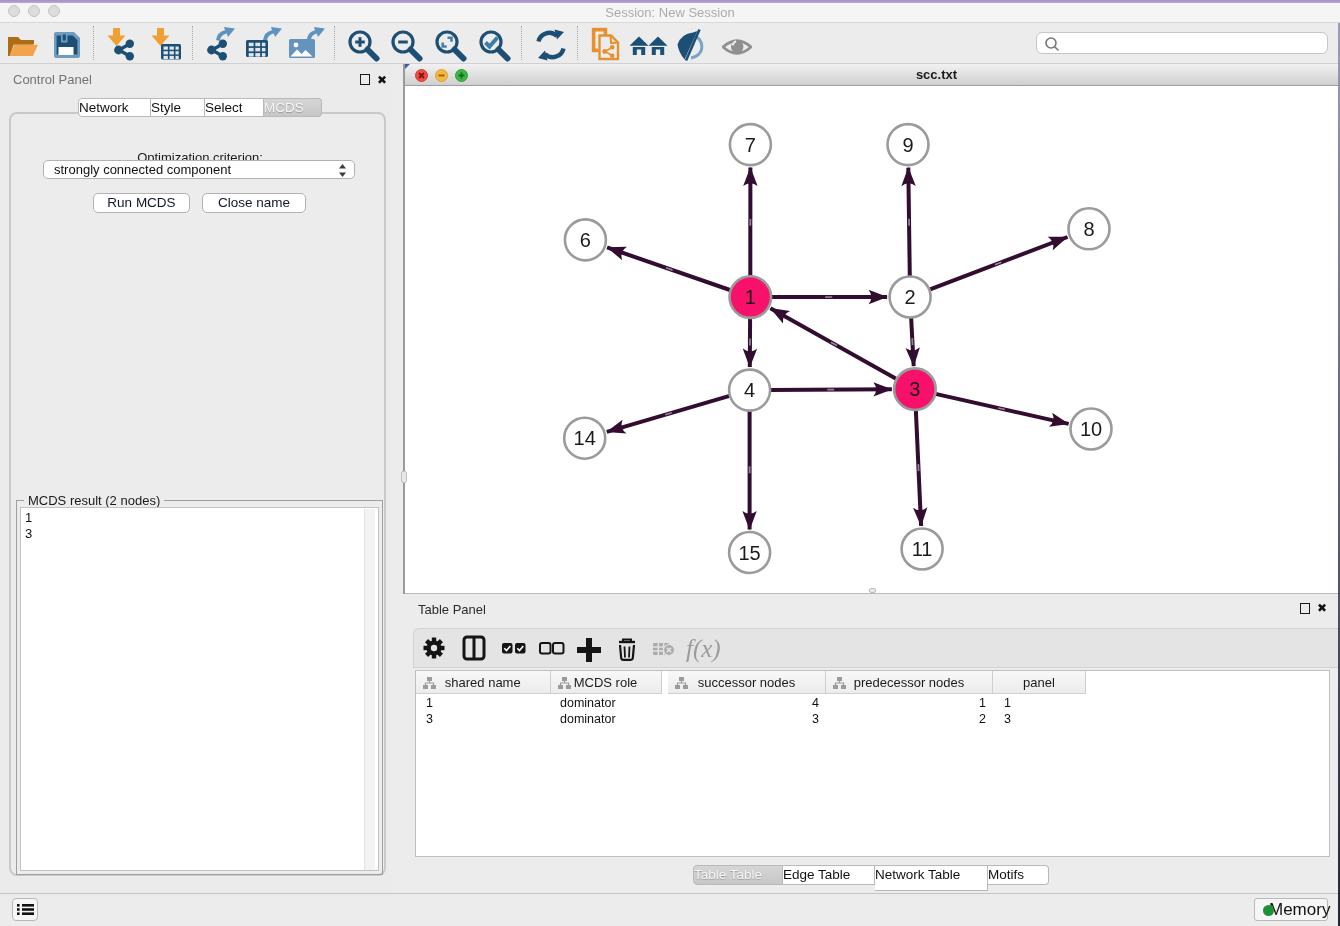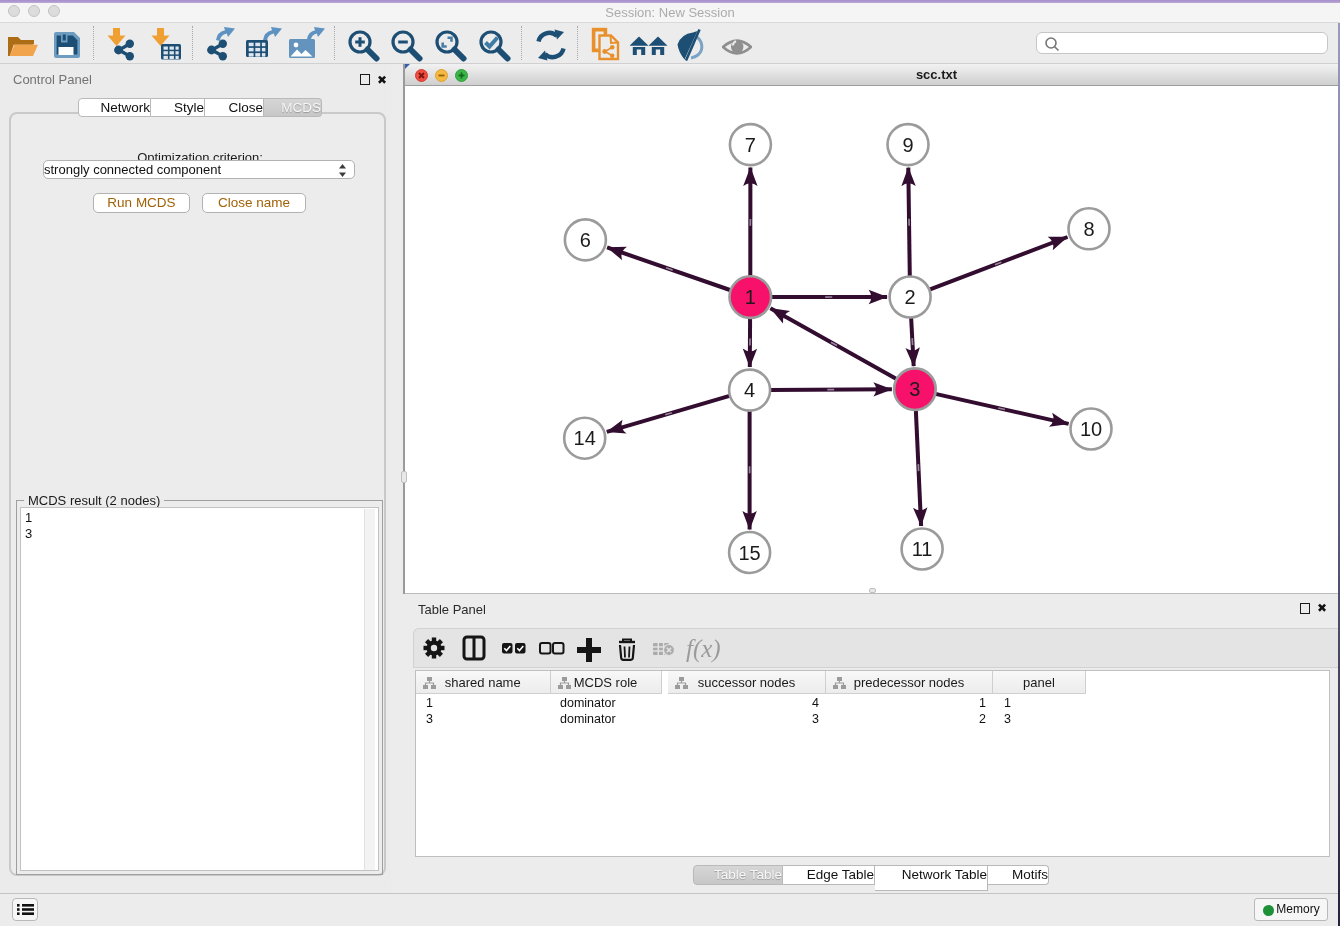--- a/index.html
+++ b/index.html
@@ -15,27 +15,27 @@
 .ticon{position:absolute;top:4px}
 #searchbox{position:absolute;left:1036px;top:9px;width:292px;height:22px;background:#fff;border:1px solid #c6c6c6;border-radius:6px}
 
 #cpanel{left:0;top:64px;width:391px;height:829px;background:#ebebeb}
 #cphead{position:absolute;left:13px;top:8px;font-size:13px;color:#737373}
 .winbtn{position:absolute;top:9px;font-size:12px;color:#111}
 .sqbtn{position:absolute;width:10px;height:11px;border:1.6px solid #1a1a1a;background:transparent}
 #cpbox{position:absolute;left:9px;top:48px;width:377px;height:764px;border:2px solid #c9c9c9;border-radius:8px;background:#ececec}
 #cpboxtop{position:absolute;left:9px;top:48px;width:377px;height:13px;background:#e3e3e3;border-radius:8px 8px 0 0;border-bottom:1px solid #f4f4f4}
 .tabbar{position:absolute;display:flex;font-size:13.5px}
-.tab{background:#fff;border:1px solid #b9b9b9;border-left:none;color:#111;text-align:right;line-height:17px;height:19px}
+.tab{background:#fff;border:1px solid #b9b9b9;border-left:none;color:#111;text-align:left;line-height:17px;height:19px}
 .tab.first{border-left:1px solid #b9b9b9;border-radius:4px 0 0 4px}
 .tab.last{border-radius:0 4px 4px 0}
 .tab.sel{background:linear-gradient(#d6d6d6,#c7c7c7);color:#f7f7f7;text-shadow:0 1px 1px rgba(0,0,0,.25)}
 #optlabel{position:absolute;left:9px;top:86px;width:382px;text-align:center;font-size:13px;color:#1a1a1a}
-#dropdown{position:absolute;left:43px;top:96px;width:312px;height:19px;background:#fff;border:1px solid #b2b2b2;border-radius:5px;font-size:13px;color:#111;line-height:17px;}
-.btn{position:absolute;top:129px;height:20px;background:#fff;border:1px solid #b2b2b2;border-radius:5px;font-size:13.5px;color:#a16207;text-align:center;line-height:18px}
+#dropdown{position:absolute;left:43px;top:96px;width:312px;height:19px;background:#fff;border:1px solid #b2b2b2;border-radius:5px;font-size:13px;color:#111;line-height:17px;padding-left:10px}
+.btn{position:absolute;top:129px;height:20px;background:#fff;border:1px solid #b2b2b2;border-radius:5px;font-size:13.5px;color:#0f172a;text-align:center;line-height:18px}
 #mcdsgroup{position:absolute;left:16px;top:436px;width:367px;height:375px;border:1px solid #9f9f9f}
 #mcdslabel{position:absolute;left:7px;top:-8px;background:#ececec;padding:0 4px;font-size:13px;color:#1a1a1a}
 #mcdstext{position:absolute;left:3px;top:6px;width:359px;height:364px;background:#fff;border:1px solid #c2c2c2;font-size:13px;color:#111;padding:2px 0 0 4px;line-height:16px}
 #mcdsscroll{position:absolute;right:3px;top:1px;width:11px;height:361px;background:#f3f3f3;border-left:1px solid #e2e2e2}
 
 #netframe{left:403px;top:64px;width:935px;height:530px;border-left:2px solid #9a9a9a;background:#fff}
 #nettitle{position:absolute;left:0;top:0;width:1063px;height:22px;background:linear-gradient(#f2f2f2,#cfcfcf);border-bottom:1px solid #9e9e9e}
 #nettitletext{width:100%;text-align:center;font-size:13px;font-weight:600;color:#1a1a1a;line-height:22px}
 .light{position:absolute;top:5px;width:13px;height:13px;border-radius:50%}
 #netcanvas{position:absolute;left:0;top:22px;width:933px;height:507px;background:#fff}
@@ -48,21 +48,21 @@
 #tphead{position:absolute;left:15px;top:2px;font-size:13px;color:#2b2b2b}
 #tptoolbar{position:absolute;left:10px;top:28px;width:925px;height:40px;background:#e4e4e4;border:1px solid #d2d2d2;border-right:none;border-radius:6px 0 0 0}
 #tptable{position:absolute;left:12px;top:70px;width:915px;height:187px;background:#fff;border:1px solid #bfbfbf}
 .hcell{position:absolute;top:0;height:23px;background:linear-gradient(#f8f8f8,#ececec);border-right:1px solid #cfcfcf;border-bottom:1px solid #cfcfcf;font-size:13px;color:#1a1a1a;text-align:center;line-height:23px}
 .treeicon{position:absolute;left:7px;top:6px}
 .cell{position:absolute;font-size:12.5px;color:#111;height:16px;line-height:16px}
 .tabbar2{position:absolute;display:flex;font-size:13.5px;font-weight:500}
 
 #statusbar{left:0;top:893px;width:1340px;height:33px;background:#ececec;border-top:1px solid #c4c4c4}
 #listbtn{position:absolute;left:12px;top:4px;width:26px;height:23px;background:#f6f6f6;border:1px solid #b9b9b9;border-radius:4px}
-#membtn{position:absolute;left:1254px;top:4px;width:74px;height:23px;background:#f6f6f6;border:1px solid #b9b9b9;border-radius:3px;font-size:12px;color:#111;line-height:21px;text-align:center;padding-left:14px}
+#membtn{position:absolute;left:1254px;top:4px;width:74px;height:23px;background:#f6f6f6;border:1px solid #b9b9b9;border-radius:3px;font-size:17px;color:#111;line-height:21px;text-align:center;padding-left:14px}
 #memdot{position:absolute;left:8px;top:5.5px;width:11px;height:11px;border-radius:50%;background:#1d9038}
 </style></head>
 <body>
 <div class="abs" id="purpletop"></div>
 <div class="abs" id="titlebar">
   <div class="tl" style="left:8px"></div>
     <div class="tl" style="left:28px"></div>
     <div class="tl" style="left:48px"></div>
   <div id="titletext">Session: New Session</div>
 </div>
@@ -218,21 +218,21 @@
 
 <div class="abs" id="cpanel">
   <div id="cphead">Control Panel</div>
   <div class="sqbtn" style="left:360px;top:10px"></div>
   <div class="winbtn" style="left:377px">✖</div>
   <div id="cpboxtop"></div>
   <div id="cpbox"></div>
   <div class="tabbar" style="left:78px;top:34px">
     <div class="tab first" style="width:73px">Network</div>
     <div class="tab" style="width:54px">Style</div>
-    <div class="tab" style="width:59px">Close</div>
+    <div class="tab" style="width:59px">Select</div>
     <div class="tab last sel" style="width:58px">MCDS</div>
   </div>
   <div id="optlabel">Optimization criterion:</div>
   <div id="dropdown">strongly connected component<svg width="9" height="15" style="position:absolute;right:7px;top:2px" viewBox="0 0 9 15">
         <path d="M4.5,1 L8,5.5 H1 Z" fill="#3c3c3c"></path>
         <path d="M1,9.5 H8 L4.5,14 Z" fill="#3c3c3c"></path>
       </svg></div>
   <div class="btn" style="left:93px;width:97px">Run MCDS</div>
   <div class="btn" style="left:202px;width:104px">Close name</div>
   <div id="mcdsgroup">

